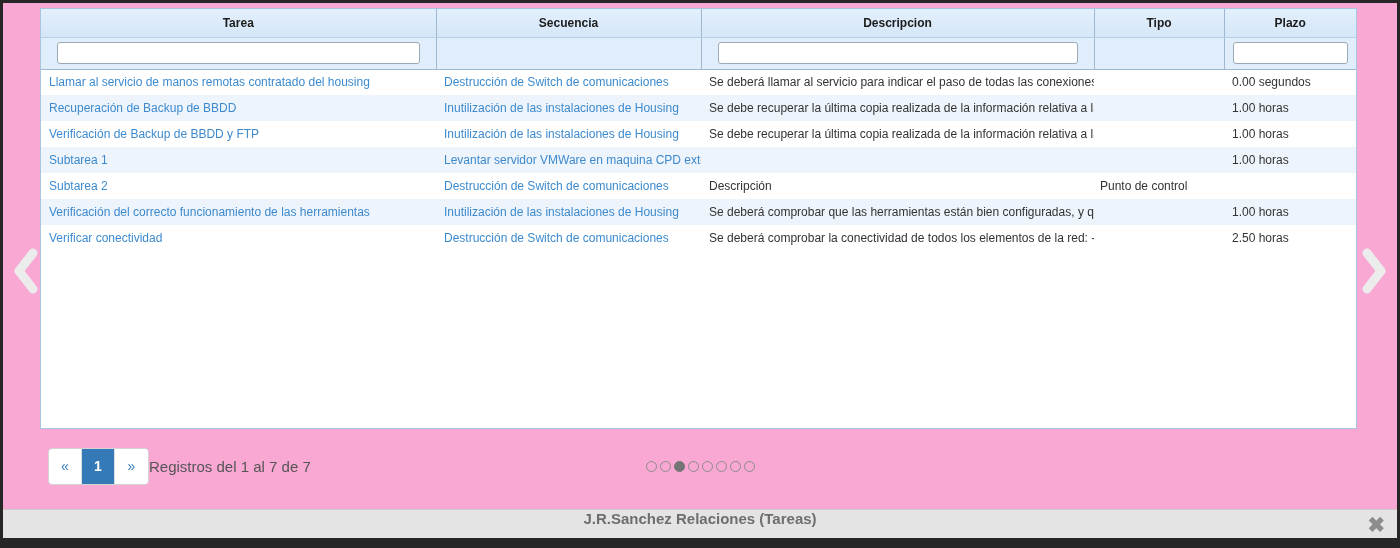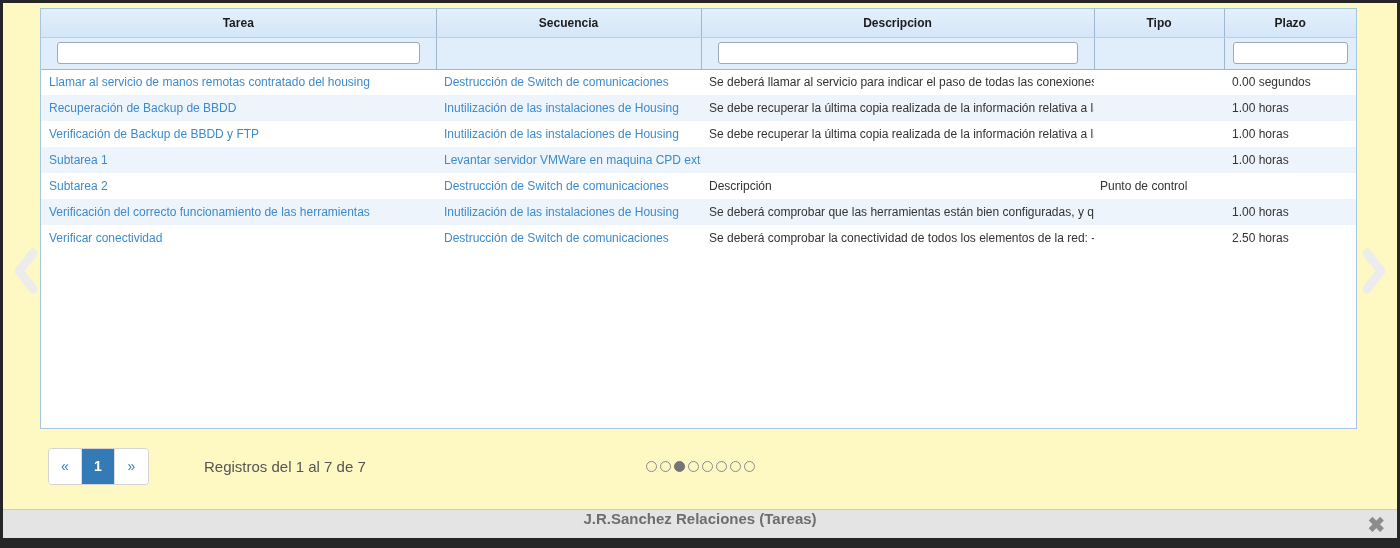--- a/index.html
+++ b/index.html
@@ -3,21 +3,21 @@
 <meta charset="utf-8">
 <style>
   * { box-sizing: border-box; margin: 0; padding: 0; }
   html, body { width: 1400px; height: 548px; }
   body { font-family: "Liberation Sans", sans-serif; background: #fff; position: relative; }
 
   .window {
     position: absolute; inset: 0;
     border: 3px solid #262626;
     border-bottom-width: 10px;
-    background: #fef9c3;
+    background: #f9a8d4;
     overflow: hidden;
   }
 
   
   .carousel-arrow {
     position: absolute; top: 238px; width: 34px; height: 60px;
     display: flex; align-items: center; justify-content: center;
     cursor: pointer;
   }
   .carousel-arrow.left  { left: 6px; }
@@ -80,21 +80,21 @@
   .pagination { display: flex; list-style: none; border-radius: 4px; overflow: hidden; border: 1px solid #d4d4d4; }
   .pagination li {
     min-width: 33px; height: 35px;
     display: flex; align-items: center; justify-content: center;
     background: #fff; color: #337ab7;
     border-right: 1px solid #ddd;
     font-size: 14px; cursor: pointer; user-select: none;
   }
   .pagination li:last-child { border-right: none; }
   .pagination li.active { background: #337ab7; color: #fff; font-weight: 700; }
-  .records-summary { margin-left: 55px; font-size: 15px; color: #555; }
+  .records-summary { font-size: 15px; color: #555; }
 
   
   .dots { position: absolute; left: 0; right: 0; top: 458px; display: flex; justify-content: center; gap: 3px; }
   .dot {
     width: 11px; height: 11px; border-radius: 50%;
     border: 1px solid #8b8b8b; background: transparent; cursor: pointer;
   }
   .dot.active { background: #757575; border-color: #757575; }
 
   

